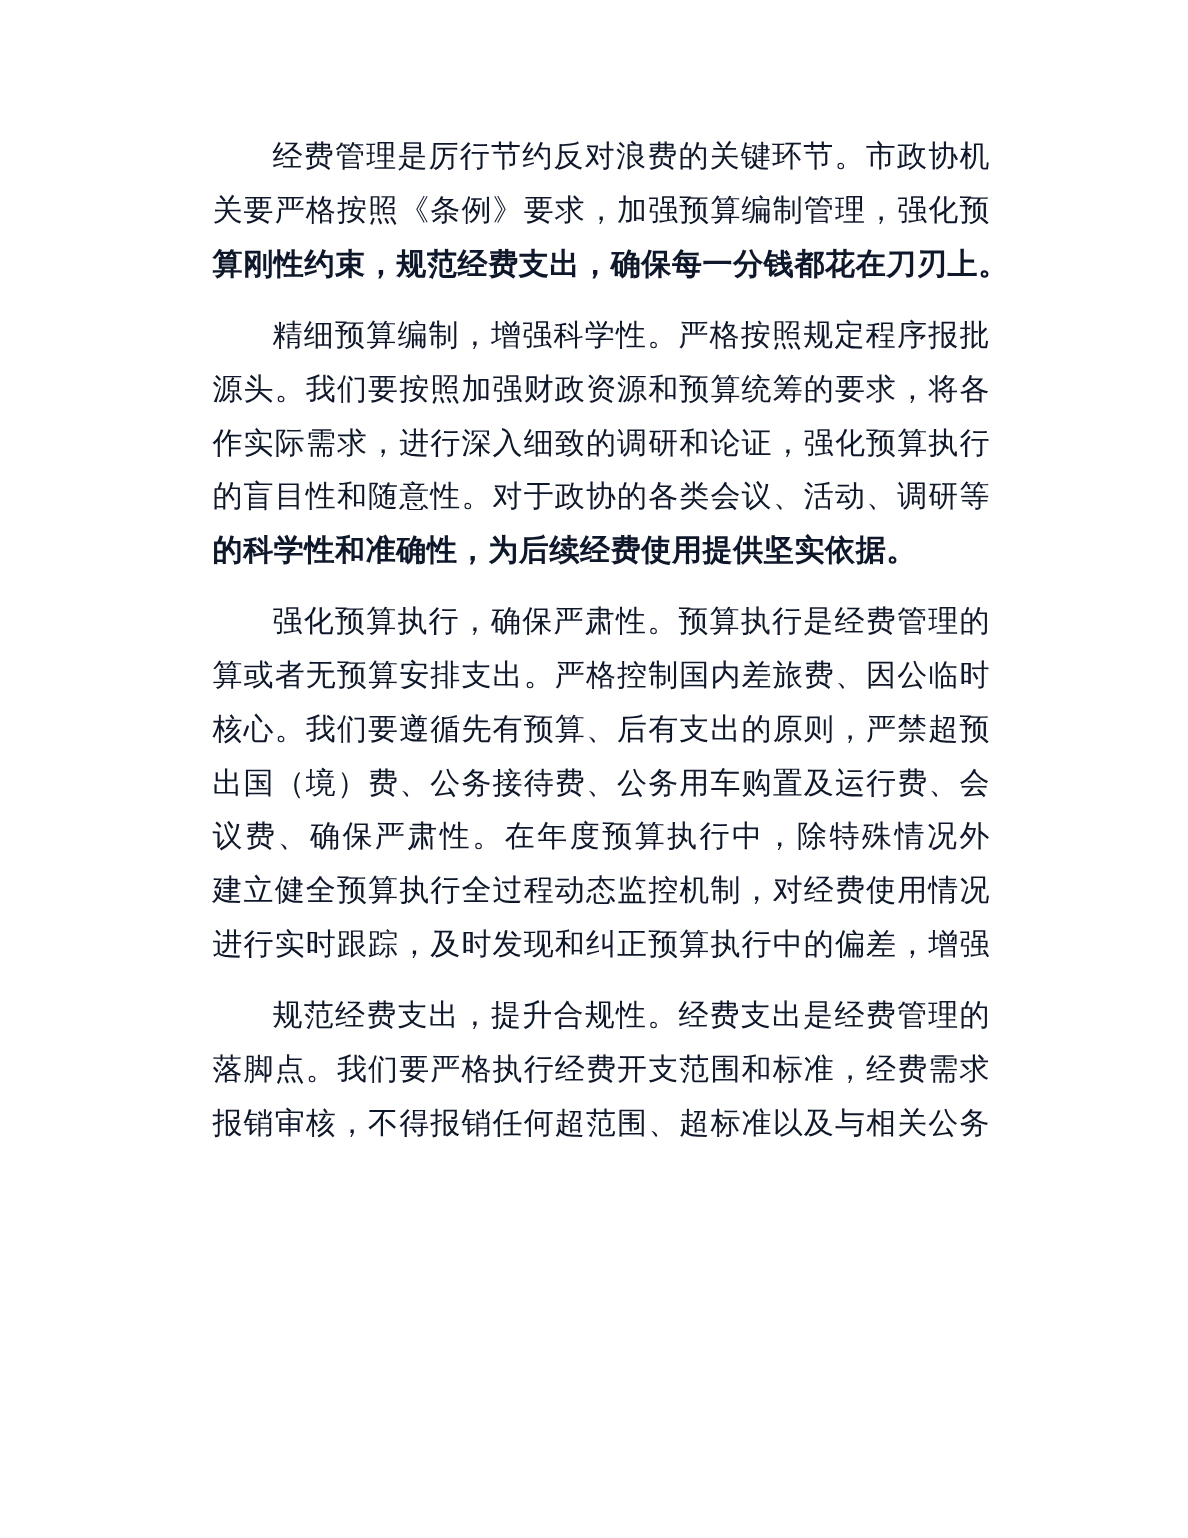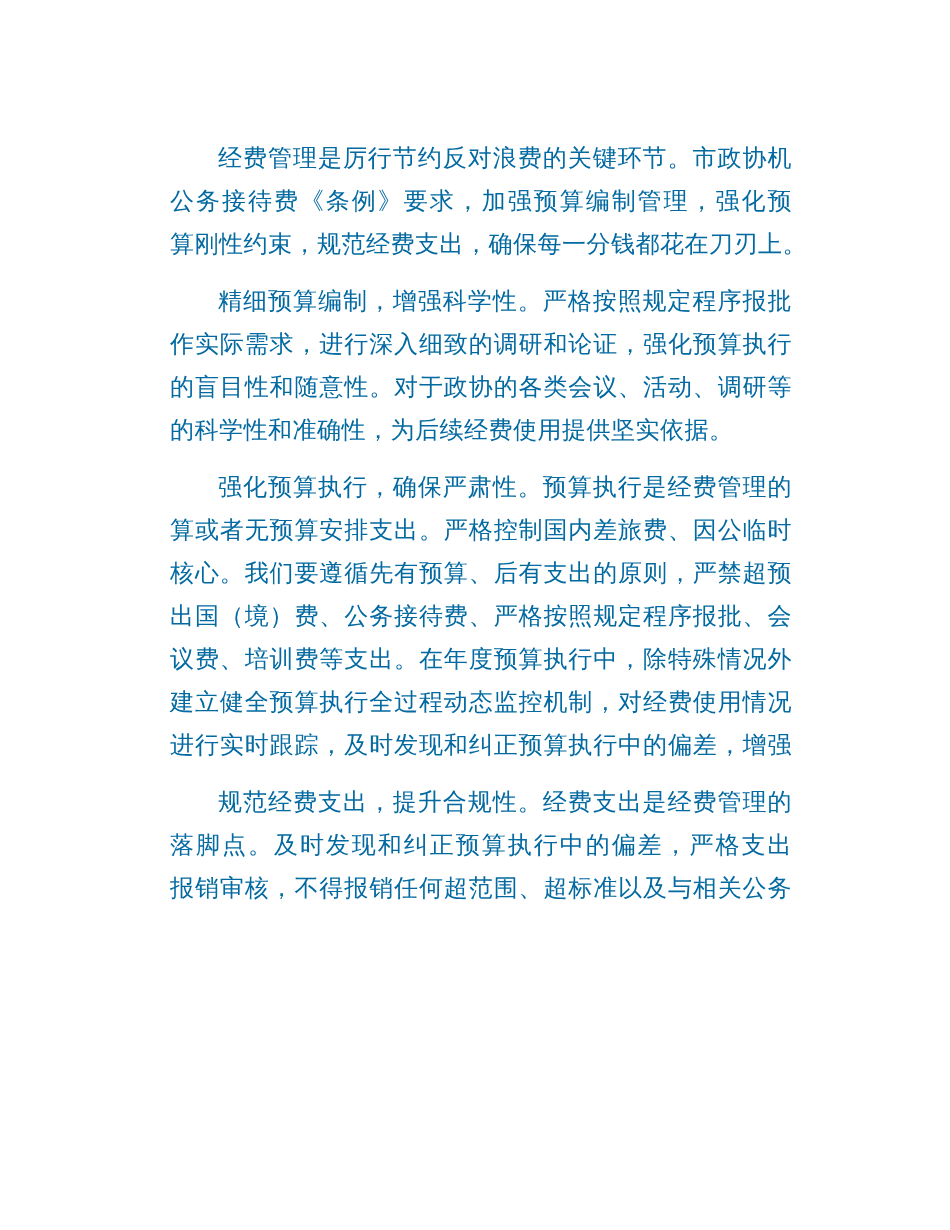--- a/index.html
+++ b/index.html
@@ -12,64 +12,65 @@
     height: 1230px;
     position: relative;
     overflow: hidden;
     font-family: "Liberation Serif", "DejaVu Serif", serif;
   }
   .document-page {
     position: absolute;
     left: 170px;
     top: 105px;
     width: 622px;
-    color: #0369a1;
+    color: #0f172a;
     font-size: 24px;
     line-height: 43px;
     letter-spacing: 0.5px;
-    margin-top: 32px;
   }
   .paragraph {
     margin: 0 0 14px 0;
   }
   .line {
     text-align: justify;
     text-align-last: justify;
     text-justify: inter-character;
     white-space: nowrap;
   }
   .line.first {
     text-indent: 2em;
   }
   .line.last {
     text-align-last: left;
+    font-weight: bold;
   }
 </style>
 </head>
 <body>
 
 <div class="document-page">
     <div class="paragraph">
       <div class="line first">经费管理是厉行节约反对浪费的关键环节。市政协机</div>
-      <div class="line">公务接待费《条例》要求，加强预算编制管理，强化预</div>
+      <div class="line">关要严格按照《条例》要求，加强预算编制管理，强化预</div>
       <div class="line last">算刚性约束，规范经费支出，确保每一分钱都花在刀刃上。</div>
     </div>
     <div class="paragraph">
       <div class="line first">精细预算编制，增强科学性。严格按照规定程序报批</div>
+      <div class="line">源头。我们要按照加强财政资源和预算统筹的要求，将各</div>
       <div class="line">作实际需求，进行深入细致的调研和论证，强化预算执行</div>
       <div class="line">的盲目性和随意性。对于政协的各类会议、活动、调研等</div>
       <div class="line last">的科学性和准确性，为后续经费使用提供坚实依据。</div>
     </div>
     <div class="paragraph">
       <div class="line first">强化预算执行，确保严肃性。预算执行是经费管理的</div>
       <div class="line">算或者无预算安排支出。严格控制国内差旅费、因公临时</div>
       <div class="line">核心。我们要遵循先有预算、后有支出的原则，严禁超预</div>
-      <div class="line">出国（境）费、公务接待费、严格按照规定程序报批、会</div>
-      <div class="line">议费、培训费等支出。在年度预算执行中，除特殊情况外</div>
+      <div class="line">出国（境）费、公务接待费、公务用车购置及运行费、会</div>
+      <div class="line">议费、确保严肃性。在年度预算执行中，除特殊情况外</div>
       <div class="line">建立健全预算执行全过程动态监控机制，对经费使用情况</div>
       <div class="line">进行实时跟踪，及时发现和纠正预算执行中的偏差，增强</div>
     </div>
     <div class="paragraph">
       <div class="line first">规范经费支出，提升合规性。经费支出是经费管理的</div>
-      <div class="line">落脚点。及时发现和纠正预算执行中的偏差，严格支出</div>
+      <div class="line">落脚点。我们要严格执行经费开支范围和标准，经费需求</div>
       <div class="line">报销审核，不得报销任何超范围、超标准以及与相关公务</div>
     </div>
   </div>
 
 </body></html>

